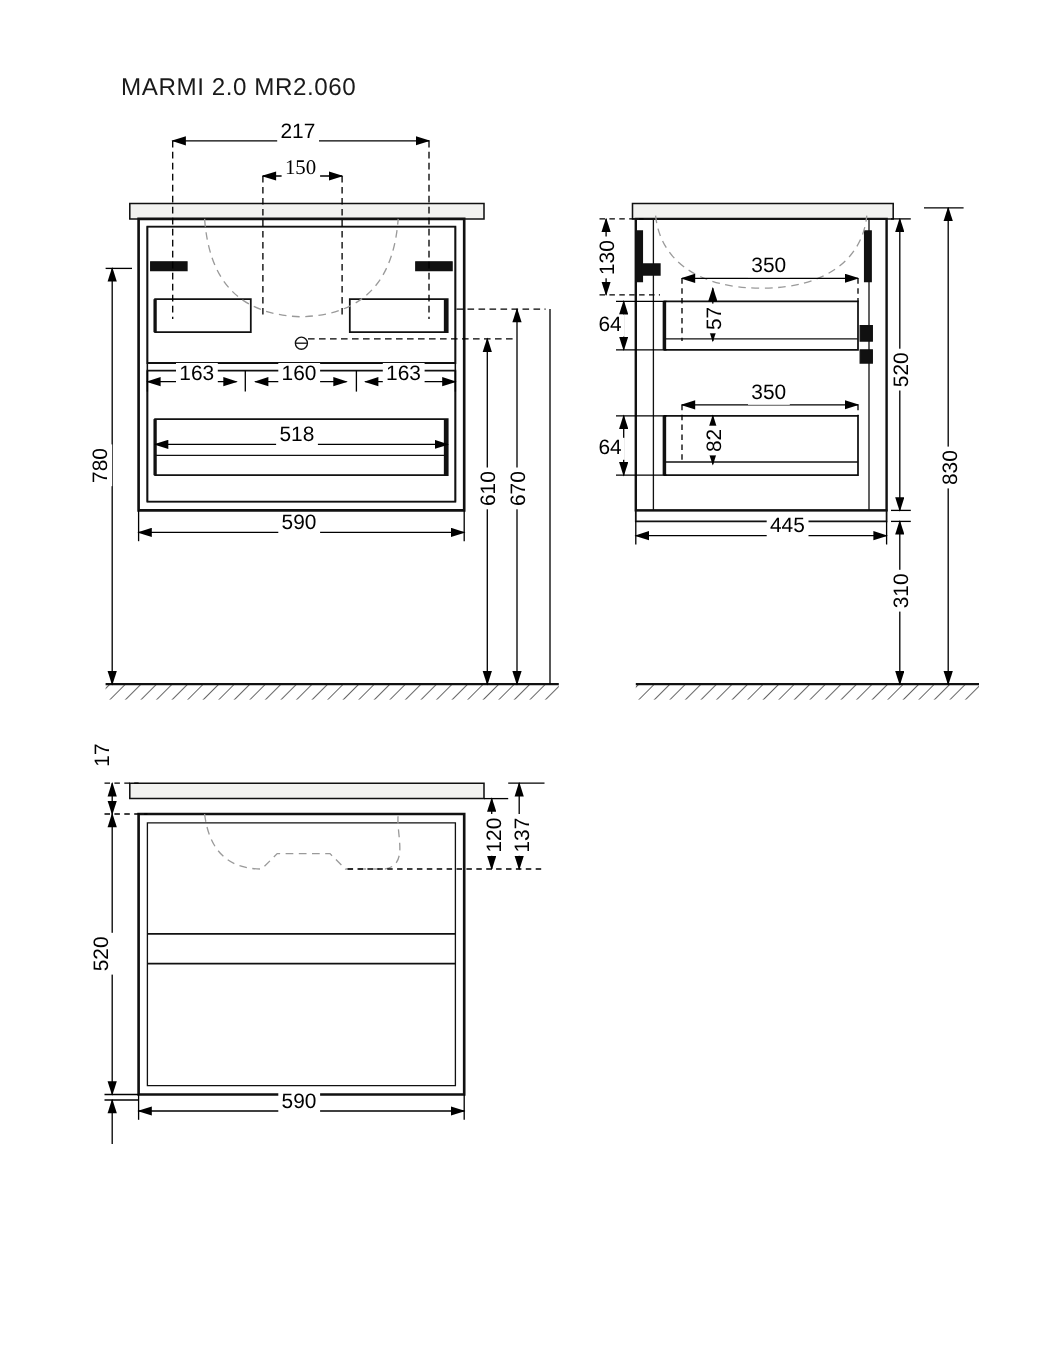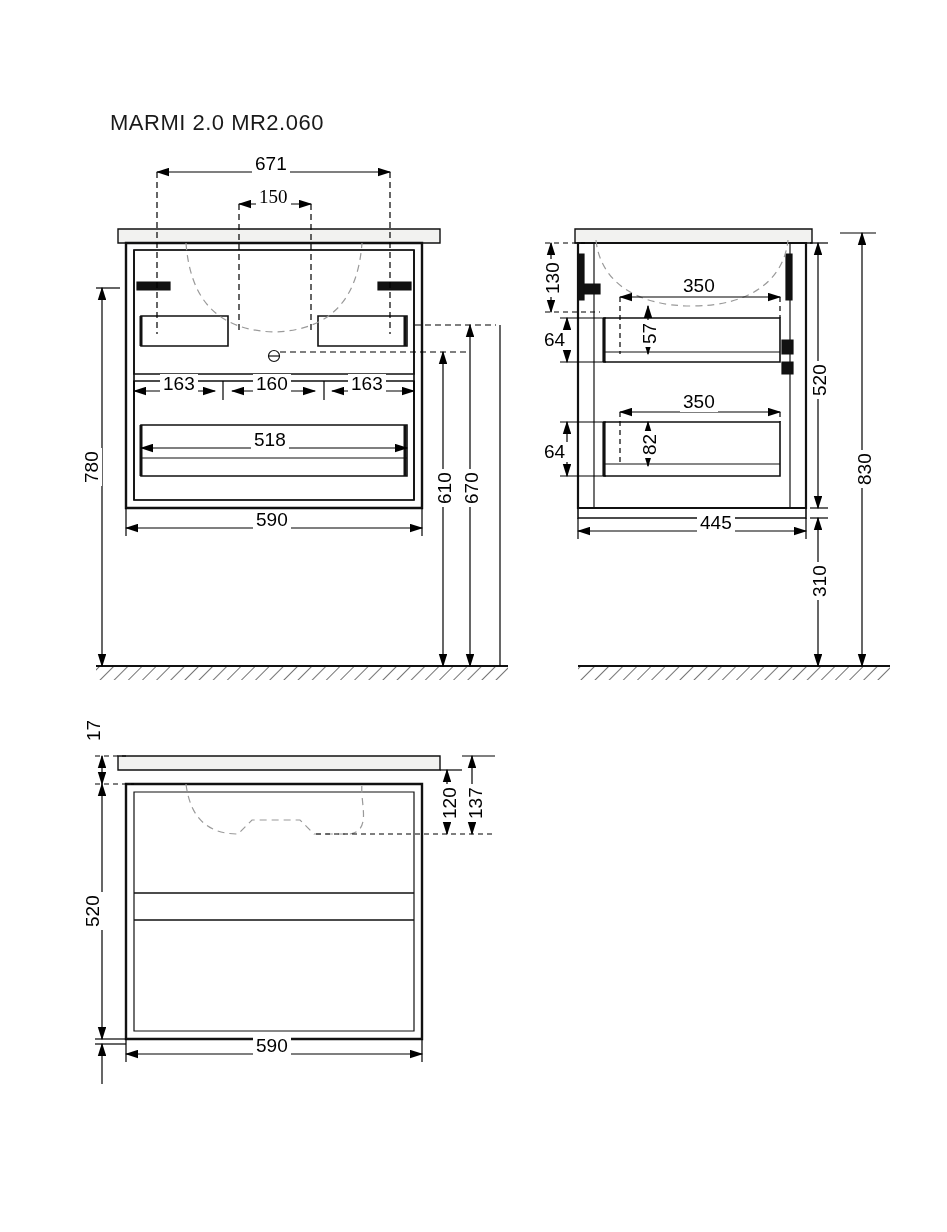--- a/index.html
+++ b/index.html
@@ -10,21 +10,20 @@
   body {
     font-family: "Liberation Sans", sans-serif;
     color: #000000;
   }
   #sheet {
     position: relative;
     width: 947px;
     height: 1040px;
     background: #ffffff;
     overflow: hidden;
-    margin-top: 44px;
   }
   .title {
     position: absolute;
     left: 110px;
     top: 66px;
     font-size: 22px;
     letter-spacing: 0.5px;
     color: #1a1a1a;
     white-space: nowrap;
   }
@@ -228,21 +227,21 @@
 
       <line x1="126" y1="1010" x2="422" y2="1010" marker-start="url(#arS)" marker-end="url(#ar)"></line>
       <line x1="126" y1="995" x2="126" y2="1018"></line>
       <line x1="422" y1="995" x2="422" y2="1018"></line>
 
       <line x1="102" y1="1000" x2="102" y2="1147" marker-start="url(#arS)" marker-end="url(#ar)"></line>
       <line x1="95" y1="1000" x2="126" y2="1000"></line>
     </g>
   </svg>
 
-  <div class="dimtext" style="left:252px; top:110px;">671</div>
+  <div class="dimtext" style="left:252px; top:110px;">217</div>
   <div class="dimtext" style="left:256px; top:143px;font-family:Liberation Serif, serif;">150</div>
   <div class="dimtext" style="left:160px; top:330px;">163</div>
   <div class="dimtext" style="left:253px; top:330px;">160</div>
   <div class="dimtext" style="left:348px; top:330px;">163</div>
   <div class="dimtext" style="left:251px; top:386px;">518</div>
   <div class="dimtext" style="left:253px; top:466px;">590</div>
   <div class="dimtext vert" style="left:82px; top:442px;">780</div>
   <div class="dimtext vert" style="left:435px; top:463px;">610</div>
   <div class="dimtext vert" style="left:462px; top:463px;">670</div>
 

